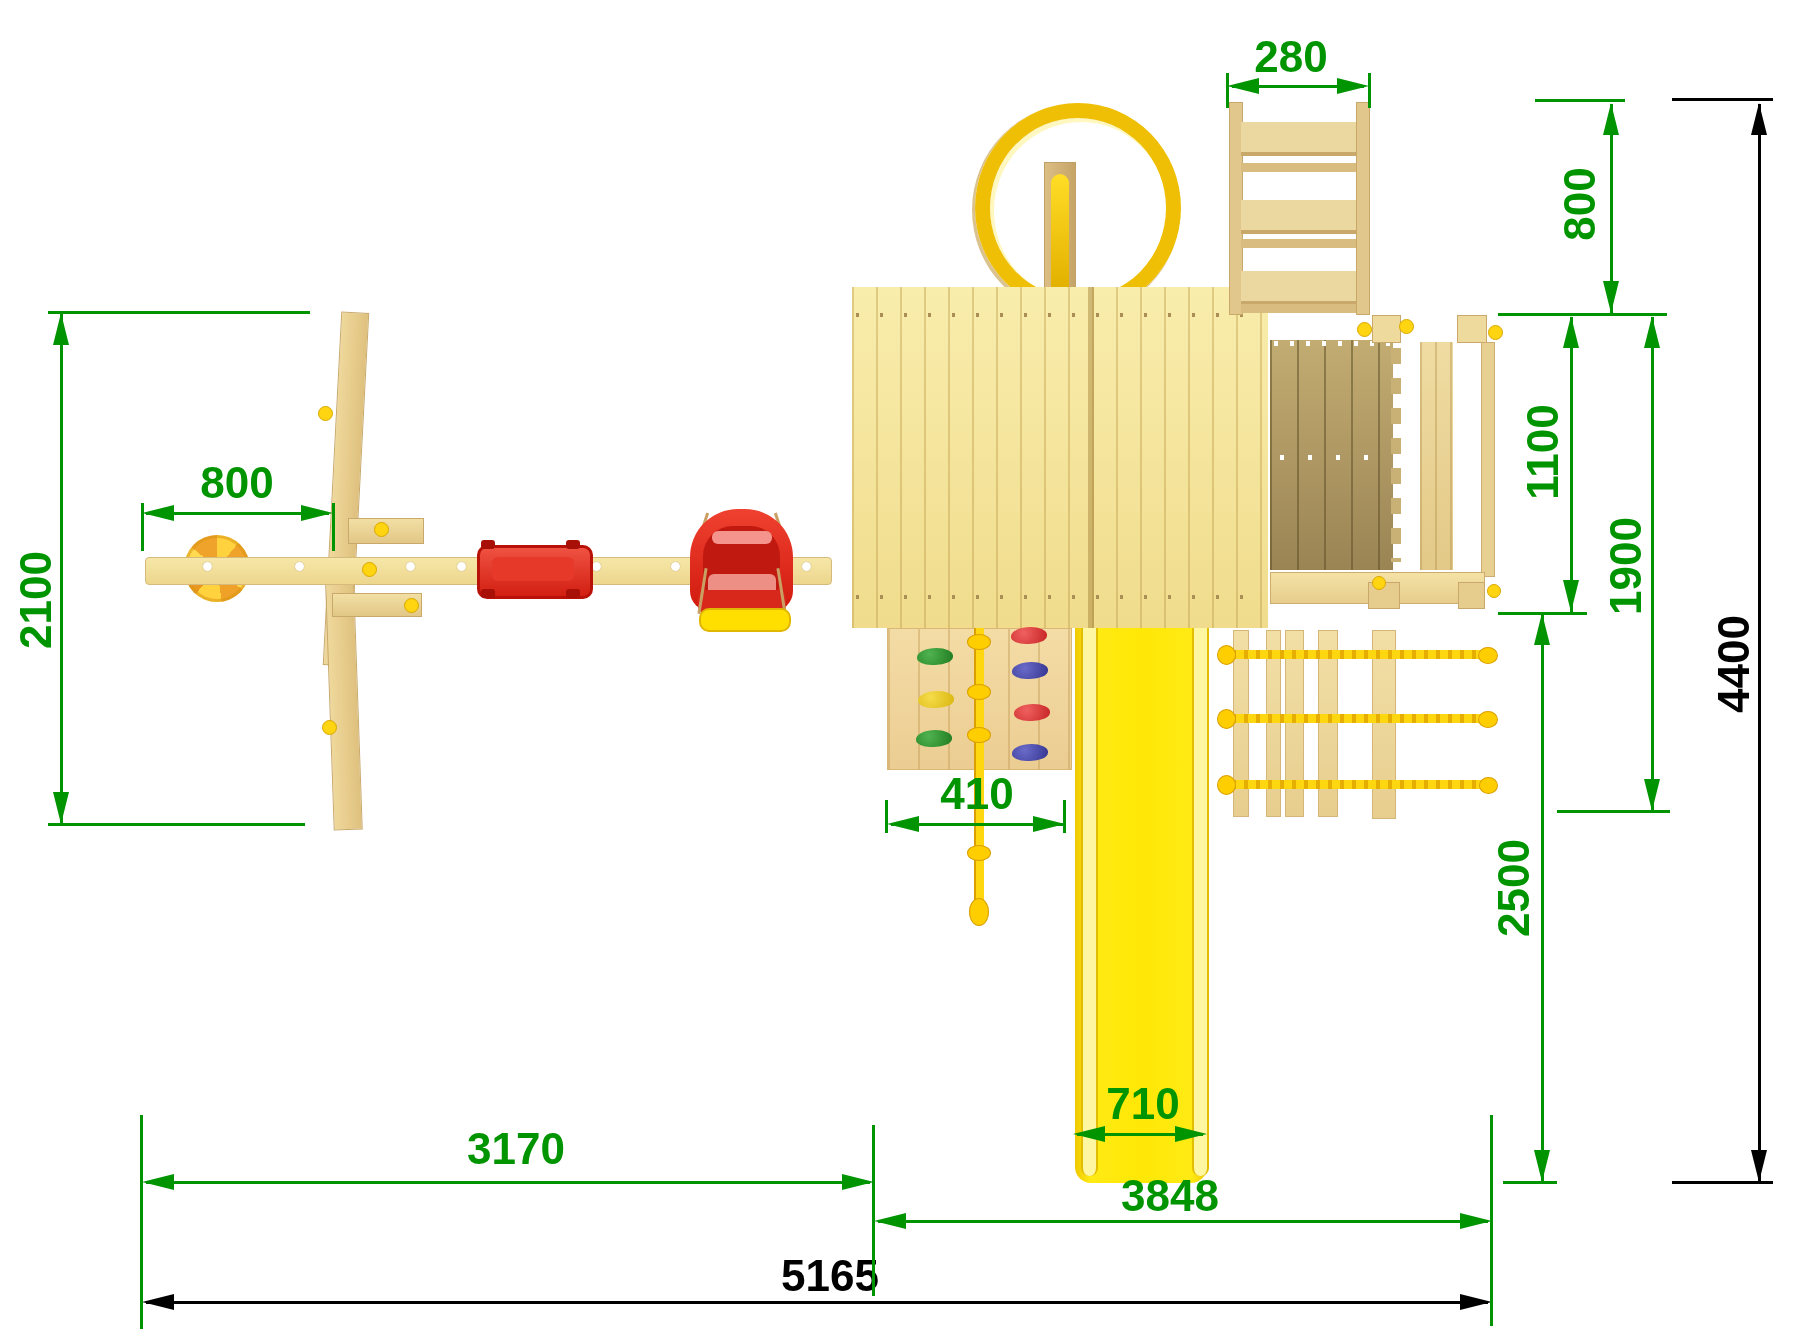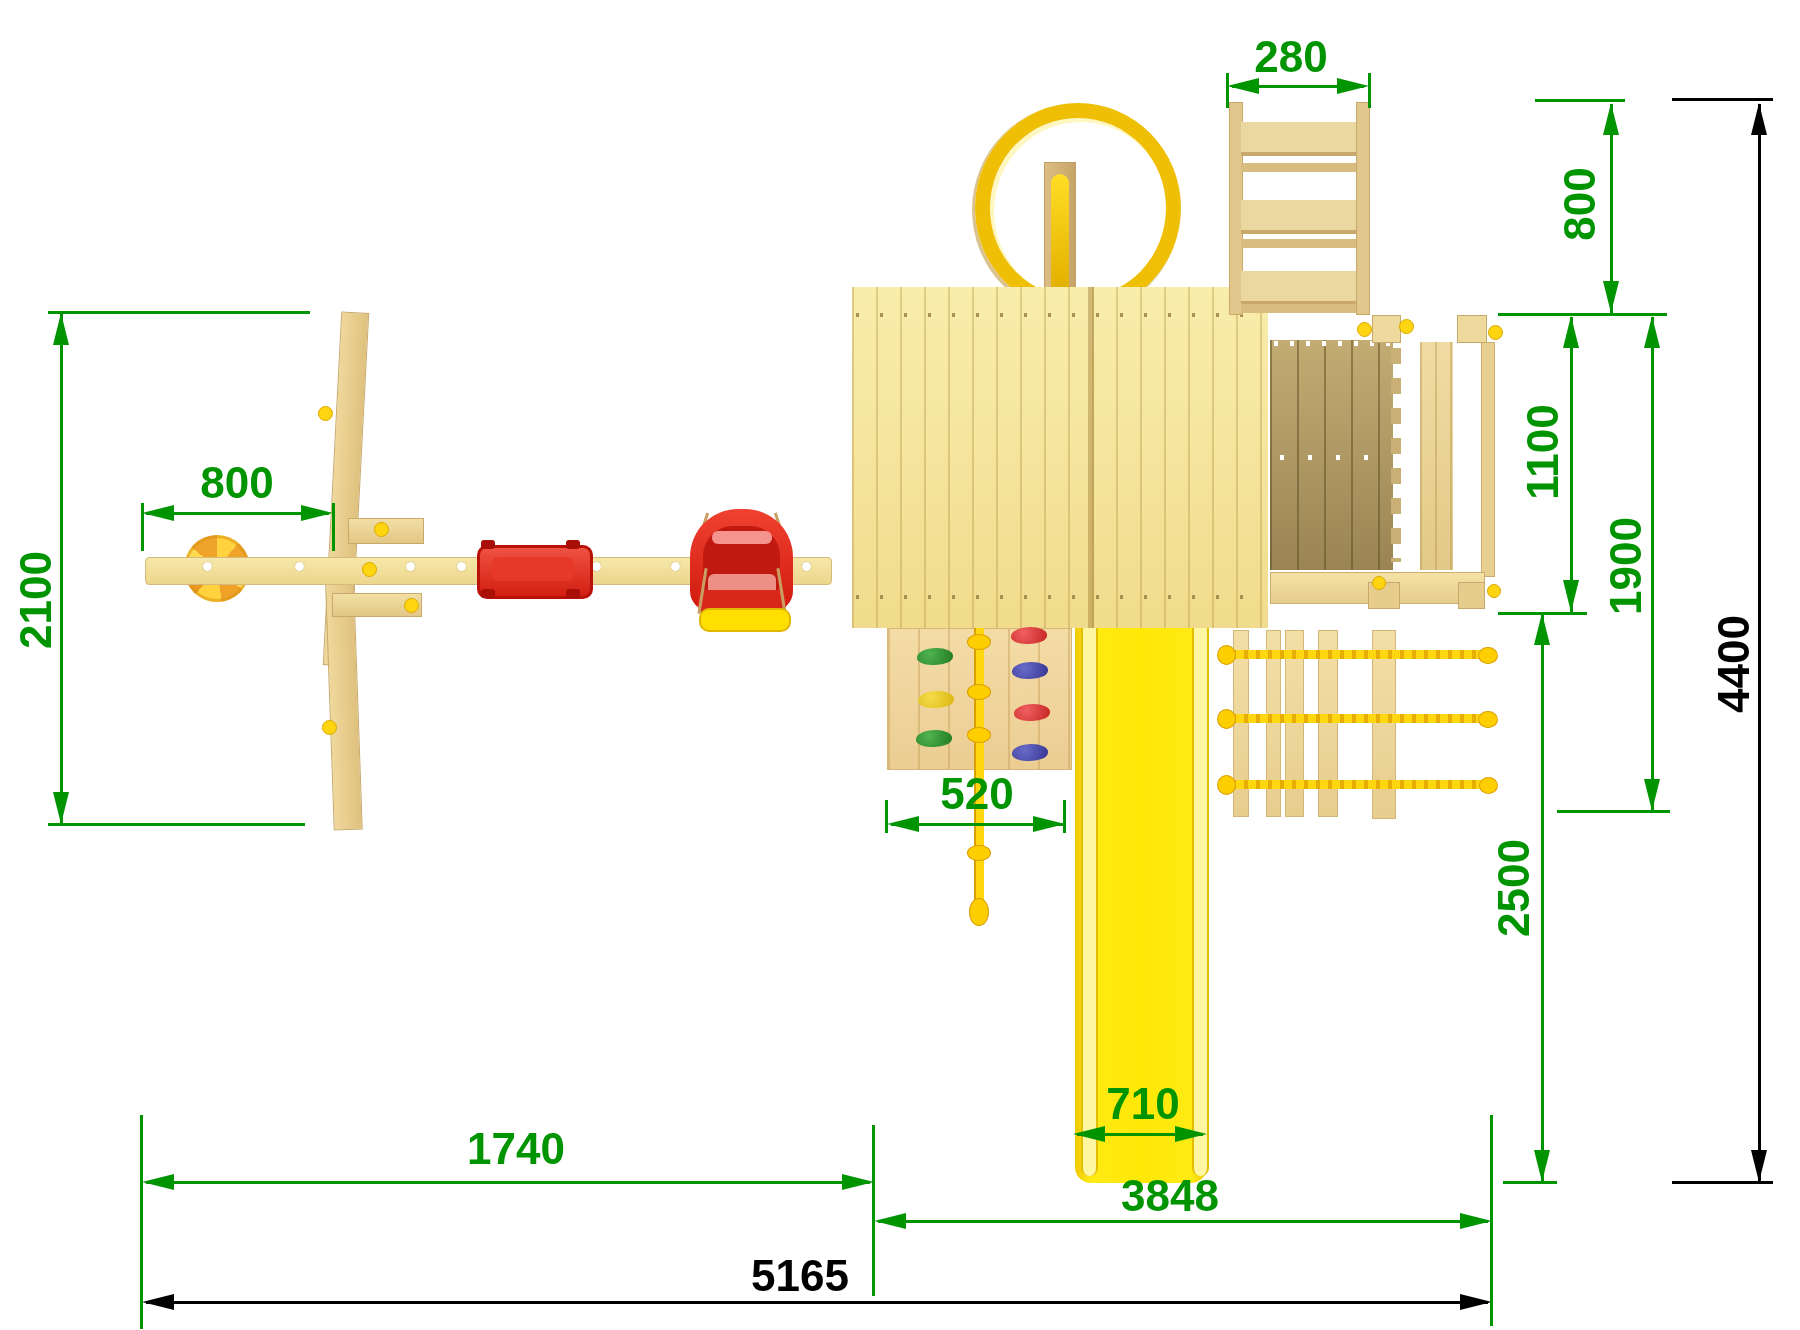--- a/index.html
+++ b/index.html
@@ -206,43 +206,43 @@
   <div class="dl" style="left:48px;top:311px;width:262px;height:3px"></div>
   <div class="dl" style="left:48px;top:823px;width:257px;height:3px"></div>
 
   <div class="lbl" style="left:237px;top:483px">800</div>
   <div class="dl" style="left:146px;top:512px;width:183px;height:3px"></div>
   <div class="tri tl" style="left:142px;top:505px"></div>
   <div class="tri tr" style="left:301px;top:505px"></div>
   <div class="dl" style="left:141px;top:503px;width:3px;height:48px"></div>
   <div class="dl" style="left:332px;top:503px;width:3px;height:48px"></div>
 
-  <div class="lbl" style="left:977px;top:794px">520</div>
+  <div class="lbl" style="left:977px;top:794px">410</div>
   <div class="dl" style="left:891px;top:823px;width:174px;height:3px"></div>
   <div class="tri tl" style="left:887px;top:816px"></div>
   <div class="tri tr" style="left:1033px;top:816px"></div>
   <div class="dl" style="left:885px;top:800px;width:3px;height:33px"></div>
   <div class="dl" style="left:1063px;top:800px;width:3px;height:33px"></div>
 
   <div class="lbl" style="left:1143px;top:1104px">710</div>
   <div class="dl" style="left:1077px;top:1133px;width:126px;height:3px"></div>
   <div class="tri tl" style="left:1073px;top:1126px"></div>
   <div class="tri tr" style="left:1175px;top:1126px"></div>
 
-  <div class="lbl" style="left:516px;top:1149px">1740</div>
+  <div class="lbl" style="left:516px;top:1149px">3170</div>
   <div class="dl" style="left:146px;top:1181px;width:724px;height:3px"></div>
   <div class="tri tl" style="left:142px;top:1174px"></div>
   <div class="tri tr" style="left:842px;top:1174px"></div>
 
   <div class="lbl" style="left:1170px;top:1196px">3848</div>
   <div class="dl" style="left:878px;top:1220px;width:610px;height:3px"></div>
   <div class="tri tl" style="left:874px;top:1213px"></div>
   <div class="tri tr" style="left:1460px;top:1213px"></div>
 
-  <div class="lbl black" style="left:800px;top:1276px">5165</div>
+  <div class="lbl black" style="left:830px;top:1276px">5165</div>
   <div class="dk" style="left:146px;top:1301px;width:1342px;height:3px"></div>
   <div class="tri ktl" style="left:142px;top:1294px"></div>
   <div class="tri ktr" style="left:1460px;top:1294px"></div>
 
   <div class="dl" style="left:140px;top:1115px;width:3px;height:214px"></div>
   <div class="dl" style="left:872px;top:1125px;width:3px;height:171px"></div>
   <div class="dl" style="left:1490px;top:1115px;width:3px;height:211px"></div>
 
 </div>
 

